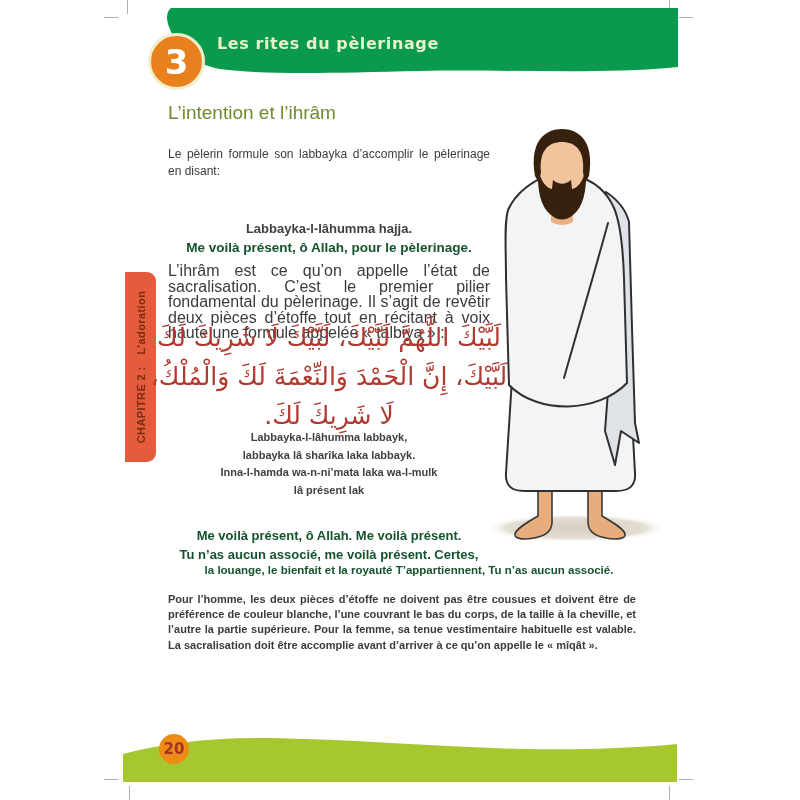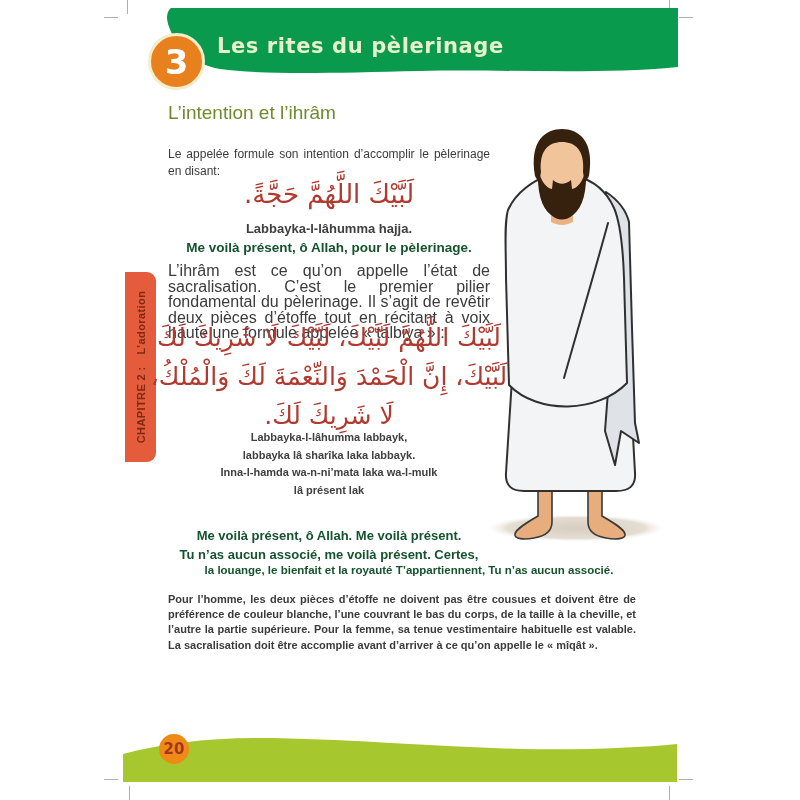--- a/index.html
+++ b/index.html
@@ -9,21 +9,21 @@
   
   .cmark{position:absolute;background:#aab0b0;}
   .cmark.v{width:1px;height:14px;}
   .cmark.h{width:14px;height:1px;}
   
   #banner{left:165px;top:8px;width:513px;height:70px;}
   #chapter-badge{left:148px;top:33px;width:57px;height:57px;border-radius:50%;
     background:#e8801e;border:3px solid #f2eecd;box-sizing:border-box;
     display:flex;align-items:center;justify-content:center;
     color:#ffffff;font-size:34px;font-weight:bold;font-family:"DejaVu Sans",sans-serif;}
-  #header-title{left:217px;top:34px;color:#e7f1cb;font-size:21px;font-weight:bold;
+  #header-title{left:217px;top:34px;color:#e7f1cb;font-size:16px;font-weight:bold;
     letter-spacing:.6px;font-family:"DejaVu Sans",sans-serif;}
   #section-heading{left:168px;top:102px;font-size:19px;font-weight:normal;color:#6f8c2c;}
   
   .para{text-align:justify;color:#3b3b3b;}
   #intro-paragraph{left:168px;top:146px;width:322px;font-size:12px;line-height:17px;}
   #ihram-paragraph{left:168px;top:263px;width:322px;font-size:16px;line-height:15.5px;}
   #rules-paragraph{left:168px;top:592px;width:468px;font-size:11px;line-height:15.2px;font-weight:bold;}
   .arabic{direction:rtl;font-family:"DejaVu Sans",sans-serif;color:#b13a30;text-align:center;}
   #arabic-hajja{left:119px;top:174px;width:420px;font-size:26px;line-height:40px;}
   #arabic-talbiya{left:119px;top:318px;width:420px;font-size:25px;line-height:39px;}
@@ -72,22 +72,21 @@
   <div id="header-title" class="abs">Les rites du pèlerinage</div>
 
   <div id="chapter-tab-bg" class="abs"></div>
   <div id="chapter-tab-text" class="abs">
     <span>CHAPITRE 2 :</span>
     <span>L’adoration</span>
   </div>
 
   <div id="section-heading" class="abs">L’intention et l’ihrâm</div>
 
-  <div id="intro-paragraph" class="abs para">Le appelée formule son intention d’accomplir le pèlerinage en disant:</div>
-  <div id="arabic-hajja" class="abs arabic" dir="rtl">لَبَّيْكَ اللَّهُمَّ حَجَّةً.</div>
+  <div id="intro-paragraph" class="abs para">Le pèlerin formule son labbayka d’accomplir le pèlerinage en disant:</div>
   <div id="translit-hajja" class="abs teal">Labbayka-l-lâhumma hajja.</div>
   <div id="translation-hajja" class="abs pink">Me voilà présent, ô Allah, pour le pèlerinage.</div>
 
   <div id="ihram-paragraph" class="abs para">L’ihrâm est ce qu’on appelle l’état de sacralisation. C’est le premier pilier fondamental du pèlerinage. Il s’agit de revêtir deux pièces d’étoffe tout en récitant à voix haute une formule appelée « talbiya » :</div>
   <div id="arabic-talbiya" class="abs arabic lines" dir="rtl">
       <div class="ln">لَبَّيْكَ اللَّهُمَّ لَبَّيْكَ، لَبَّيْكَ لَا شَرِيكَ لَكَ</div>
       <div class="ln">لَبَّيْكَ، إِنَّ الْحَمْدَ وَالنِّعْمَةَ لَكَ وَالْمُلْكُ،</div>
       <div class="ln">لَا شَرِيكَ لَكَ.</div>
     </div>
   <div id="translit-talbiya" class="abs teal lines">

